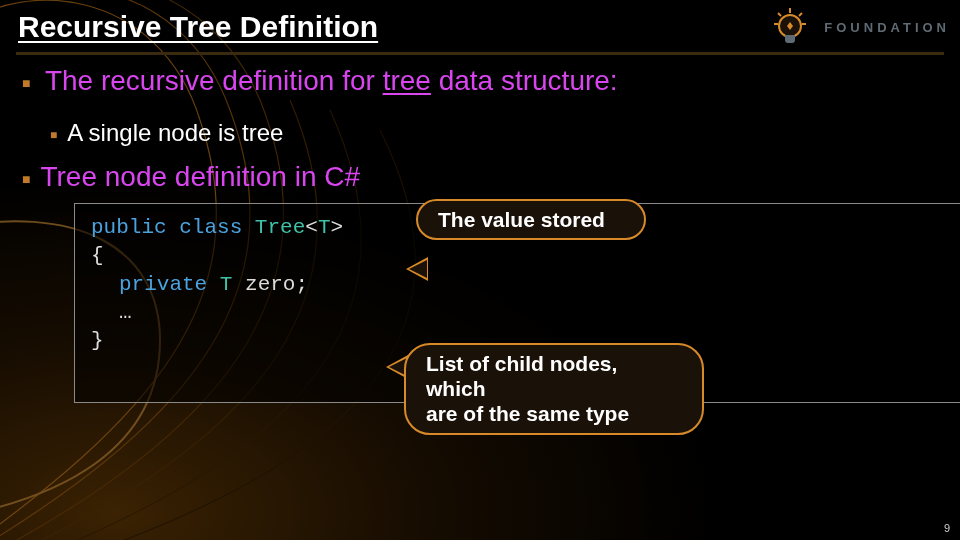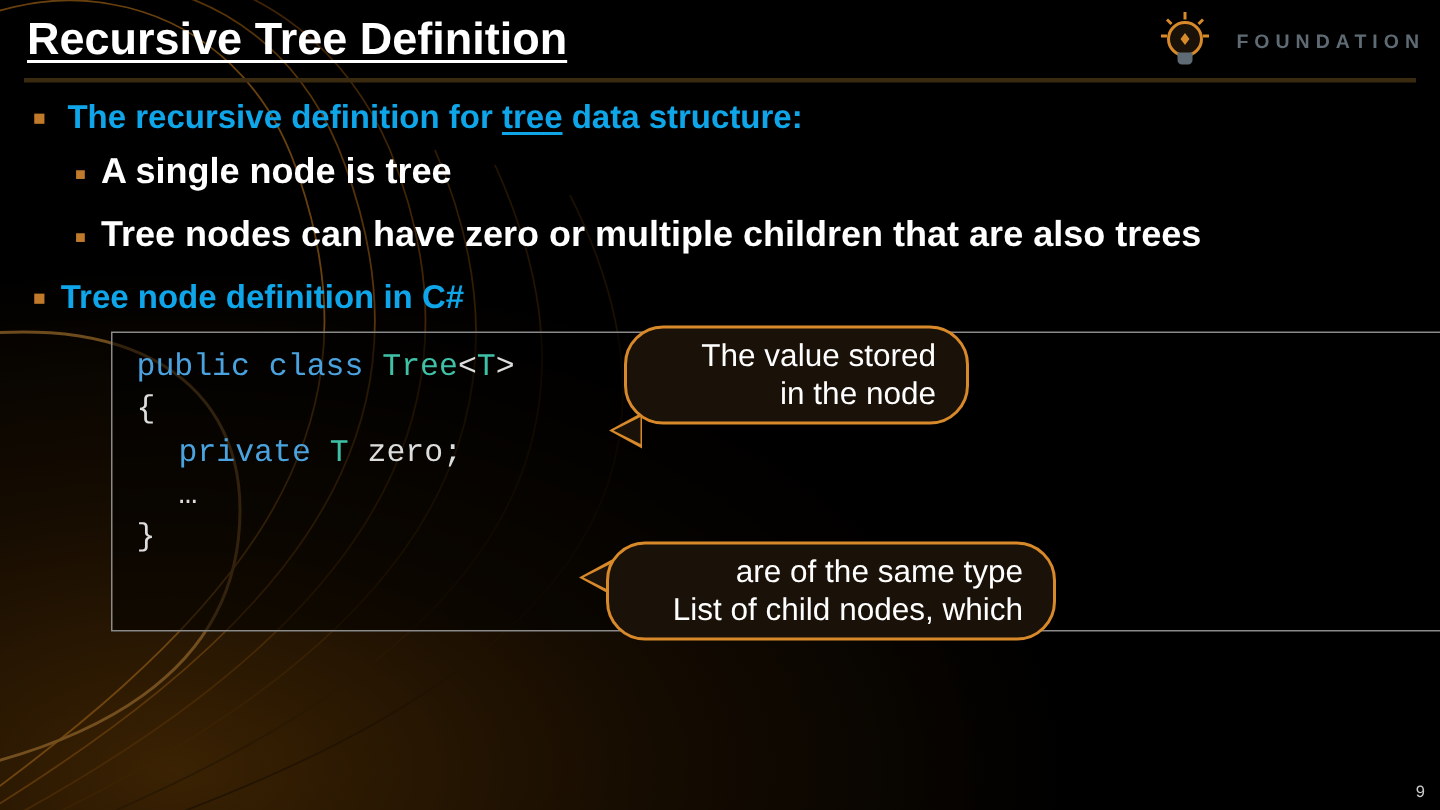--- a/index.html
+++ b/index.html
@@ -46,23 +46,23 @@
   .logo-text { line-height: 1.05; }
   .logo-line1 { font-size: 13px; letter-spacing: 2px; color: #5f6b74; font-weight: 600; }
   .logo-line1 b { color: #d88a2a; font-weight: 700; }
   .logo-line2 { font-size: 13px; letter-spacing: 4px; color: #5f6b74; font-weight: 600; text-align: right; }
 
   ul.top { list-style: none; margin: 6px 0 0 6px; }
   ul.top > li { margin-bottom: 10px; }
   ul.top > li::before {
     content: "■"; color: #c07a2a; margin-right: 10px; font-size: 14px; vertical-align: 2px;
   }
-  ul.top > li > span { font-size: 22px; color: #0ea5e9; font-weight: bold; }
+  ul.top > li > span { font-size: 28px; color: #d946ef; }
   .underline-term { text-decoration: underline; text-underline-offset: 3px; }
-  ul.sub { list-style: none; margin: 10px 0 4px 28px; font-weight: bold; }
+  ul.sub { list-style: none; margin: 22px 0 4px 28px; }
   ul.sub > li { margin-bottom: 14px; }
   ul.sub > li::before {
     content: "■"; color: #c07a2a; margin-right: 10px; font-size: 12px; vertical-align: 2px;
   }
   ul.sub > li > span { font-size: 24px; color: #fff; }
 
   .code-area { position: relative; margin: 6px 0 0 58px; width: 850px; height: 215px; }
   .code-box {
     position: absolute; top: 0; left: 0;
     width: 912px; height: 200px;
@@ -79,24 +79,25 @@
   .ident { color: #ddd; }
   .indent { display: inline-block; width: 28px; }
 
   .bubble {
     position: absolute;
     background: #1a1108;
     border: 2px solid #d88a2a;
     border-radius: 26px;
     color: #fff;
     font-size: 21px;
-    text-align: right;
+    text-align: left;
     padding: 6px 20px;
     line-height: 1.2;
     z-index: 4;
+    font-weight: bold;
   }
   .tail {
     position: absolute;
     width: 0; height: 0;
     z-index: 3;
   }
   .bubble1 { top: -4px; left: 342px; width: 230px; }
   .tail1 {
     top: 54px; left: 332px;
     border-top: 12px solid transparent;
@@ -175,44 +176,42 @@
   <div class="title">Recursive Tree Definition</div>
   <div class="rule"></div>
 
   <ul class="top">
     <li>
       <span>
         <span>The recursive definition for </span><span class="underline-term">tree</span><span> data structure:</span>
       </span>
       <ul class="sub">
         <li><span>A single node is tree</span></li>
-        <li><span>Tree nodes can have zero or multiple children that are also trees</span></li>
       </ul>
     </li>
     <li><span>Tree node definition in C#</span></li>
   </ul>
 
   <div class="code-area">
     <div class="code-box">
       <div>
         <span class="kw">public</span> <span class="kw">class</span> <span class="typ">Tree</span><span class="ident">&lt;</span><span class="typ">T</span><span class="ident">&gt;</span>
       </div>
       <div>{</div>
       <div><span class="indent"></span><span class="kw">private</span> <span class="typ">T</span><span class="ident"> zero;</span></div>
       <div><span class="indent"></span><span>…</span></div>
       <div>}</div>
     </div>
 
     <div class="tail tail1"></div>
     <div class="bubble bubble1">
       <div>The value stored</div>
-      <div>in the node</div>
     </div>
 
     <div class="tail tail2"></div>
     <div class="bubble bubble2">
+      <div>List of child nodes, which</div>
       <div>are of the same type</div>
-      <div>List of child nodes, which</div>
     </div>
   </div>
 </div>
 
 <div class="page-num">9</div>
 
 </body></html>

